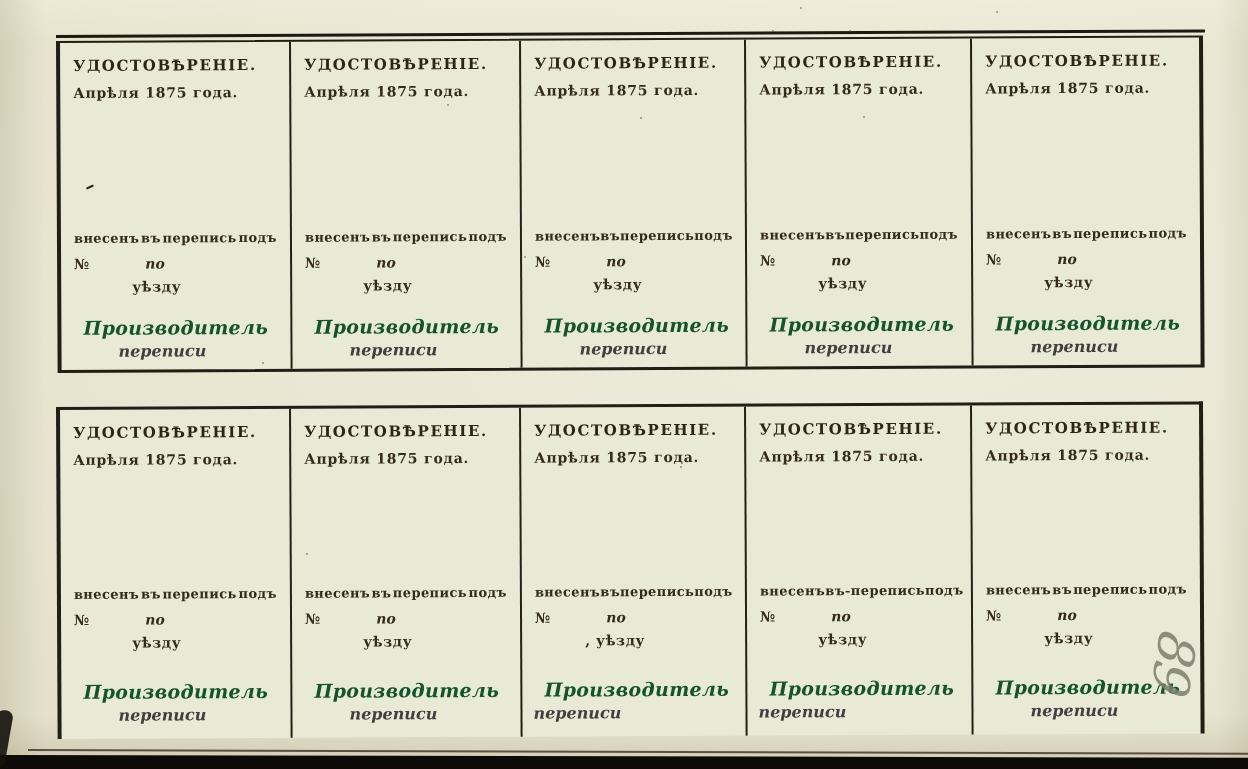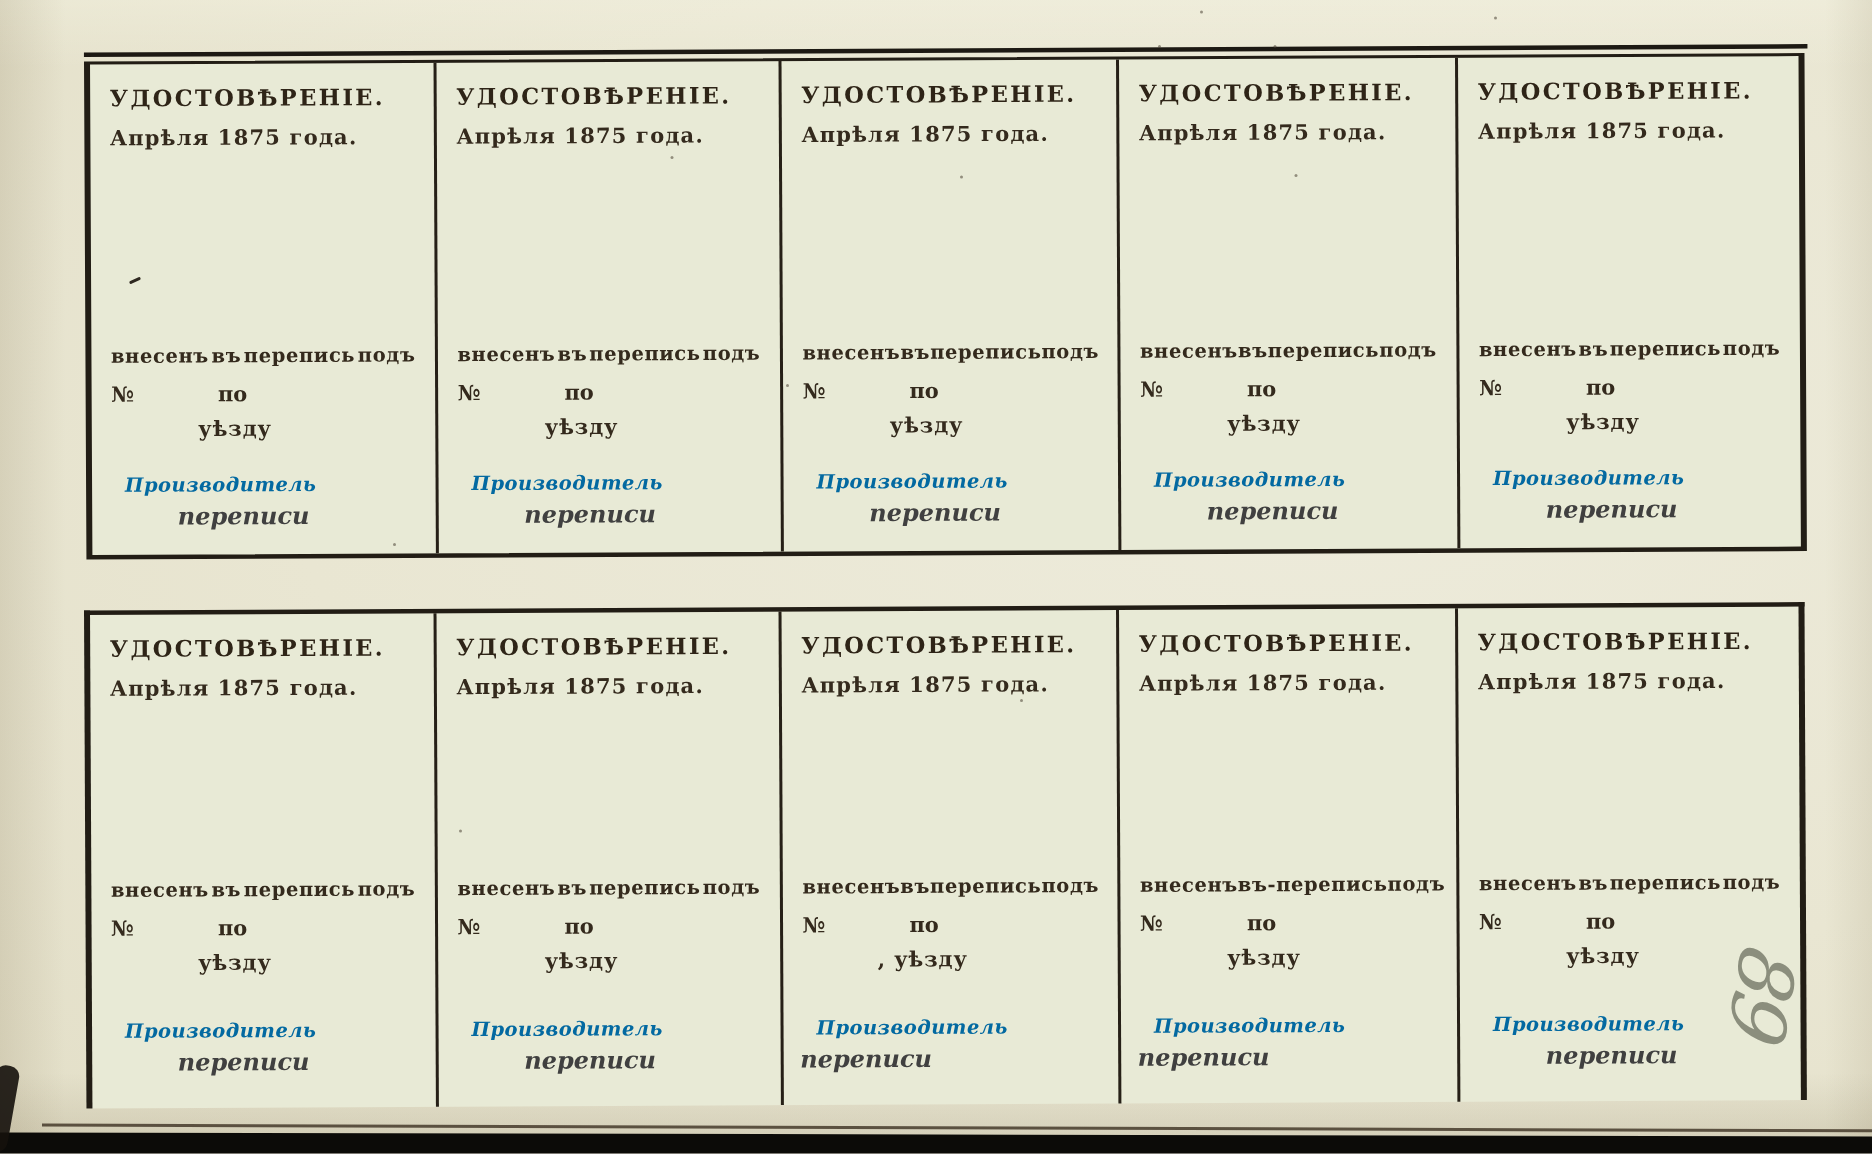--- a/index.html
+++ b/index.html
@@ -72,33 +72,33 @@
     letter-spacing:0.4px;
     line-height:1.15;
   }
   .row1 .entry{margin-top:131px;}
   .row2 .entry{margin-top:120px;}
   .no-po{
     display:flex;
     margin-top:9px;
     font-size:14px;font-weight:bold;
   }
-  .no-po .po{margin-left:56px;}
+  .no-po .po{margin-left:56px;font-style:italic;}
   .uyezd{
     margin-top:7px;
     margin-left:58px;
     font-size:14px;font-weight:bold;
     letter-spacing:0.6px;
   }
   .producer{
-    font-size:13px;font-weight:bold;font-style:italic;
+    font-size:19px;font-weight:bold;font-style:italic;
     margin-left:9px;
     letter-spacing:0.3px;
     width:max-content;
-    color:#0369a1;
+    color:#14532d;
   }
   .row1 .producer{margin-top:22px;}
   .row2 .producer{margin-top:30px;}
   .census{
     font-size:16px;font-weight:bold;font-style:italic;
     margin-top:3px;
     margin-left:44px;
     width:max-content;
     color:#404040;
   }

